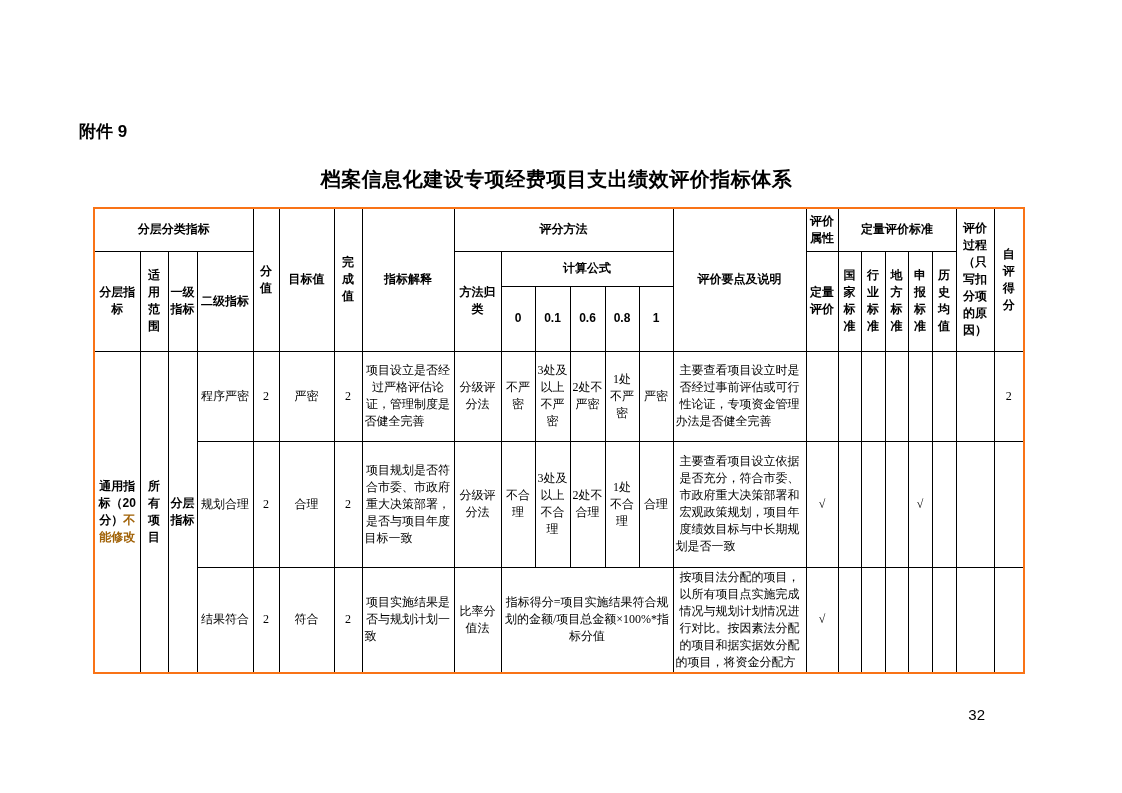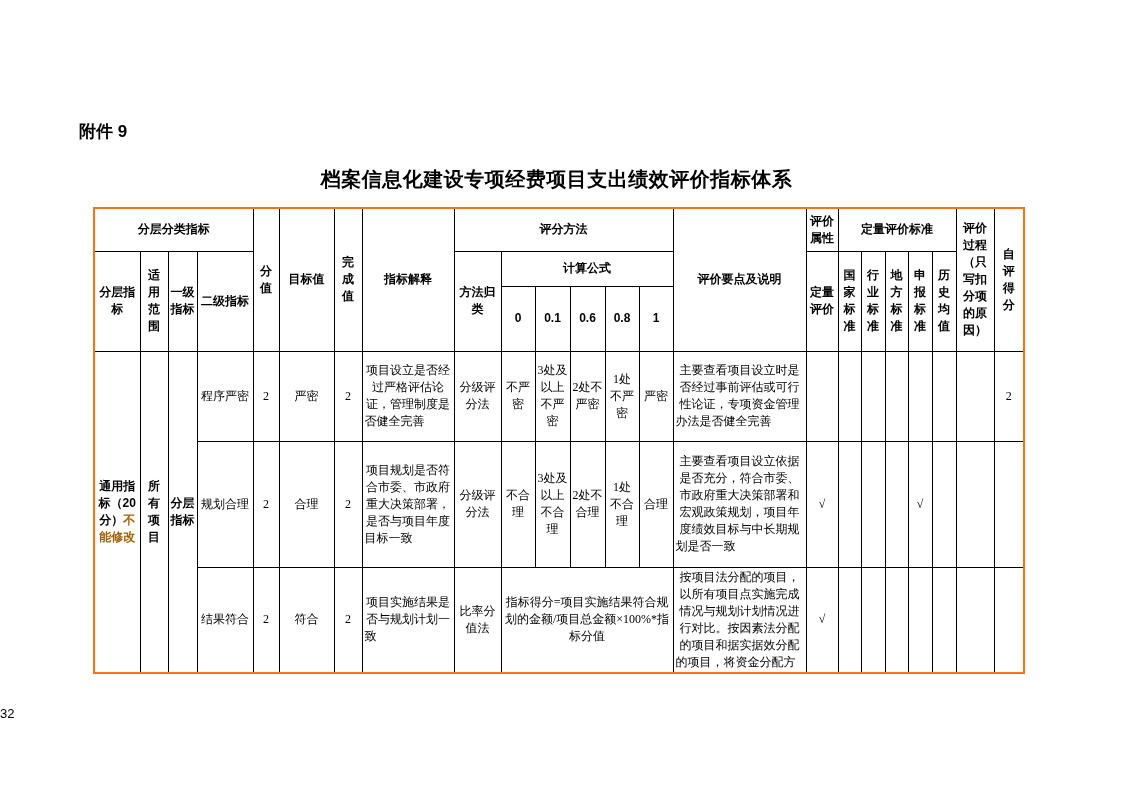--- a/index.html
+++ b/index.html
@@ -60,22 +60,22 @@
     text-align: justify;
     text-align-last: left;
   }
   .red { color: #a16207; }
   .narrow-inner { width: 14px; margin: 0 auto; }
   .page-number {
     position: absolute;
     left: 0;
     top: 706px;
     width: 985px;
-    text-align: left;
-    font-size: 13px;
+    text-align: right;
+    font-size: 15px;
     font-family: "Liberation Sans", sans-serif;
   }
 </style>
 </head>
 <body>
 
 <div class="page">
 
   <div class="attachment-label">附件 9</div>
 

